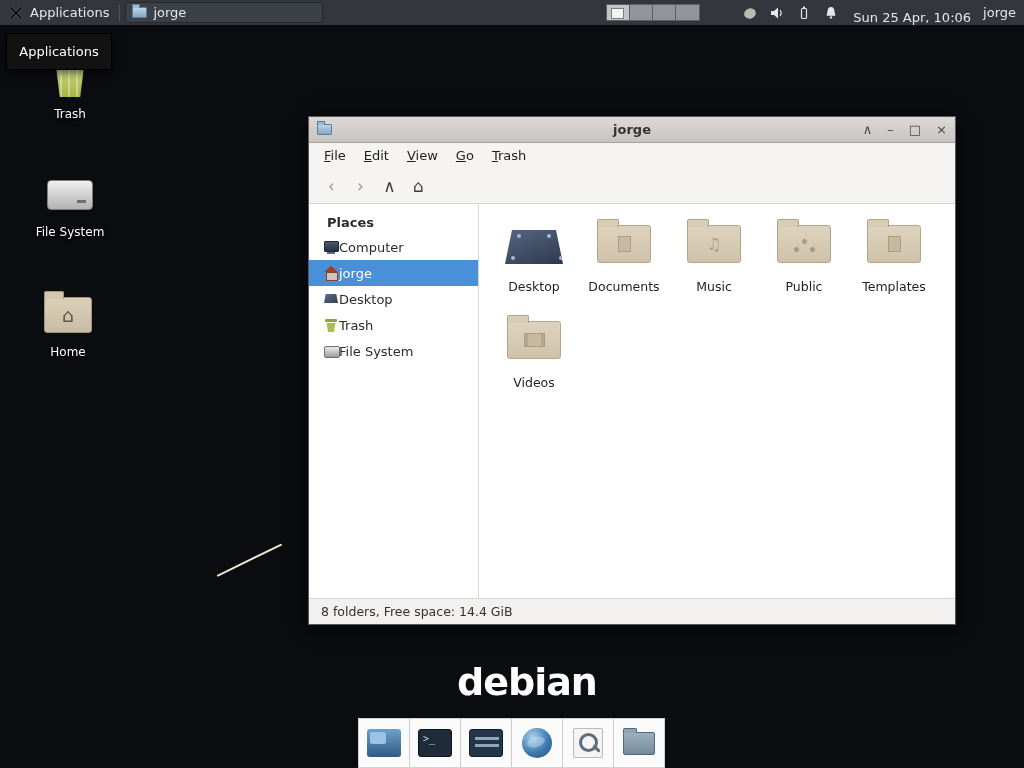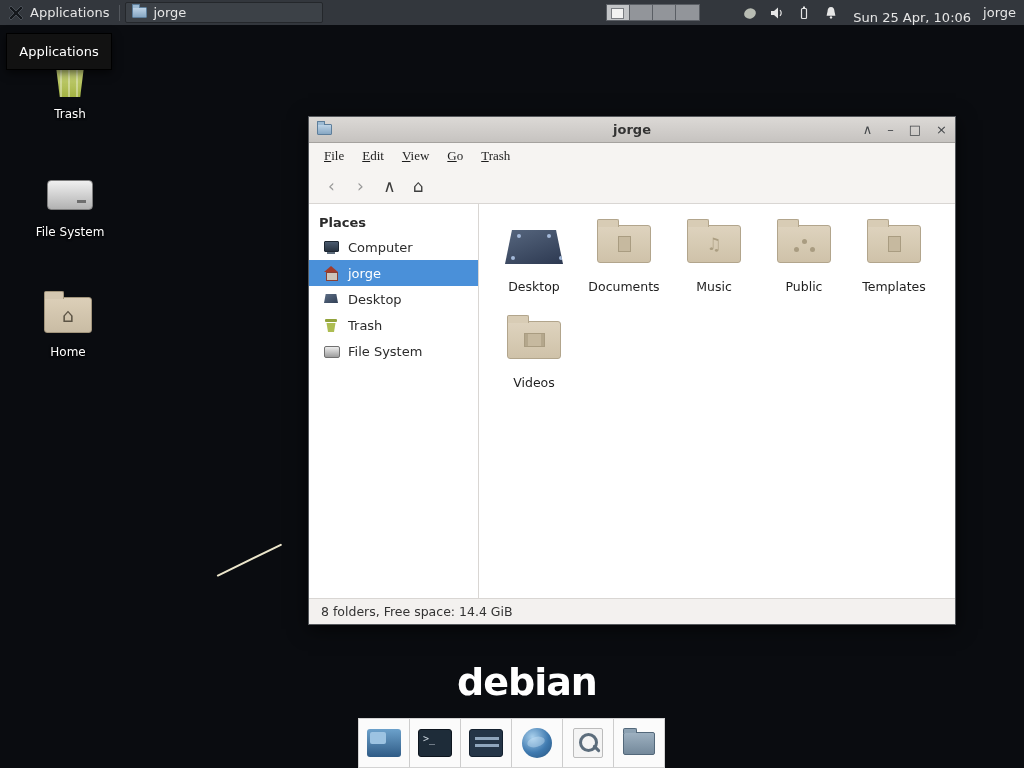--- a/index.html
+++ b/index.html
@@ -59,38 +59,38 @@
 
   
   #window { position:absolute; left:308px; top:116px; width:648px; height:509px; background:#f6f4f2;
     border:1px solid #55585c; box-shadow:0 4px 18px rgba(0,0,0,.65); display:flex; flex-direction:column; }
   #titlebar { height:26px; background:linear-gradient(#dcd9d6,#c6c3c0); border-bottom:1px solid #a5a29f;
     position:relative; display:flex; align-items:center; padding:0 8px; flex:none; }
   #win-title { position:absolute; left:0; right:0; text-align:center; font-size:13px; font-weight:bold; color:#333; }
   #win-controls { margin-left:auto; display:flex; gap:15px; z-index:2; color:#44474a; font-size:13px; }
   #win-controls span { cursor:default; line-height:26px; }
 
-  #menubar { height:25px; background:#f6f4f2; display:flex; align-items:center; padding-left:6px; flex:none;font-family:Liberation Serif, serif; }
+  #menubar { height:25px; background:#f6f4f2; display:flex; align-items:center; padding-left:6px; flex:none; }
   .menu-item { display:inline-block; padding:3px 9px; font-size:13px; color:#1e1e1e; }
   .menu-item::first-letter { text-decoration:underline; }
 
   #toolbar { height:36px; background:#f6f4f2; border-bottom:1px solid #d9d6d3; display:flex;
     align-items:center; gap:2px; padding:0 9px; flex:none; }
   .tool-btn { width:27px; height:26px; display:flex; align-items:center; justify-content:center;
     font-size:17px; color:#3e3e3e; border-radius:3px; }
   .tool-btn.dim { color:#9a9a9a; }
   #pathbar { flex:1; height:25px; margin-left:6px; background:#fff; border:1px solid #b6b3b0;
     border-radius:3px; display:flex; align-items:center; gap:7px; padding:0 7px; }
   #path-input { flex:1; border:none; outline:none; font-family:inherit; font-size:13px; color:#2a2a2a; background:transparent; }
   #reload-btn { font-size:15px; color:#4a4a4a; }
 
   #win-body { flex:1; display:flex; min-height:0; }
   #sidebar { width:170px; background:#fff; border-right:1px solid #d9d6d3; padding-top:6px; flex:none; }
-  .side-header { padding:5px 10px 4px 10px; font-size:13px; font-weight:bold; color:#2b2b2b; }
-  .side-item { height:26px; display:flex; align-items:center; gap:9px; padding-left:14px; font-size:13px; color:#2b2b2b; }
+  .side-header { padding:5px 10px 4px 10px; font-size:13px; font-weight:bold; color:#2b2b2b;margin-left:8px; }
+  .side-item { height:26px; display:flex; align-items:center; padding-left:14px; font-size:13px; color:#2b2b2b; }
   .side-item.selected { background:#4a90d9; color:#fff; }
 
   .si { position:relative; display:inline-block; width:16px; height:16px; flex:none; }
   .si-computer::before { content:""; position:absolute; left:1px; top:2px; width:13px; height:9px;
     background:linear-gradient(#4a5a6e,#273240); border:1px solid #1d2631; border-radius:1px; }
   .si-computer::after { content:""; position:absolute; left:4px; top:13px; width:8px; height:2px; background:#5d6c7c; }
   .si-home::before { content:""; position:absolute; left:1px; top:1px; border-left:7px solid transparent;
     border-right:7px solid transparent; border-bottom:6px solid #a23c2b; }
   .si-home::after { content:""; position:absolute; left:3px; top:7px; width:10px; height:7px;
     background:#cdc5ba; border:1px solid #8a4034; }

